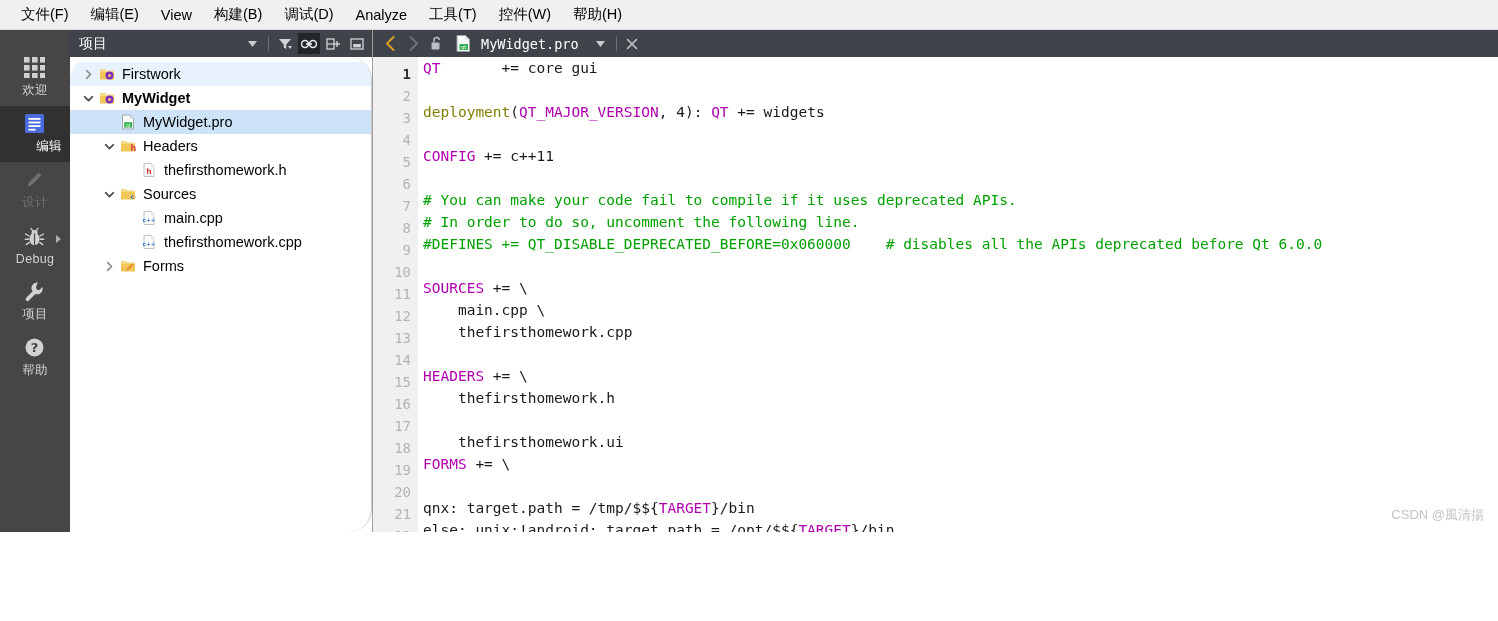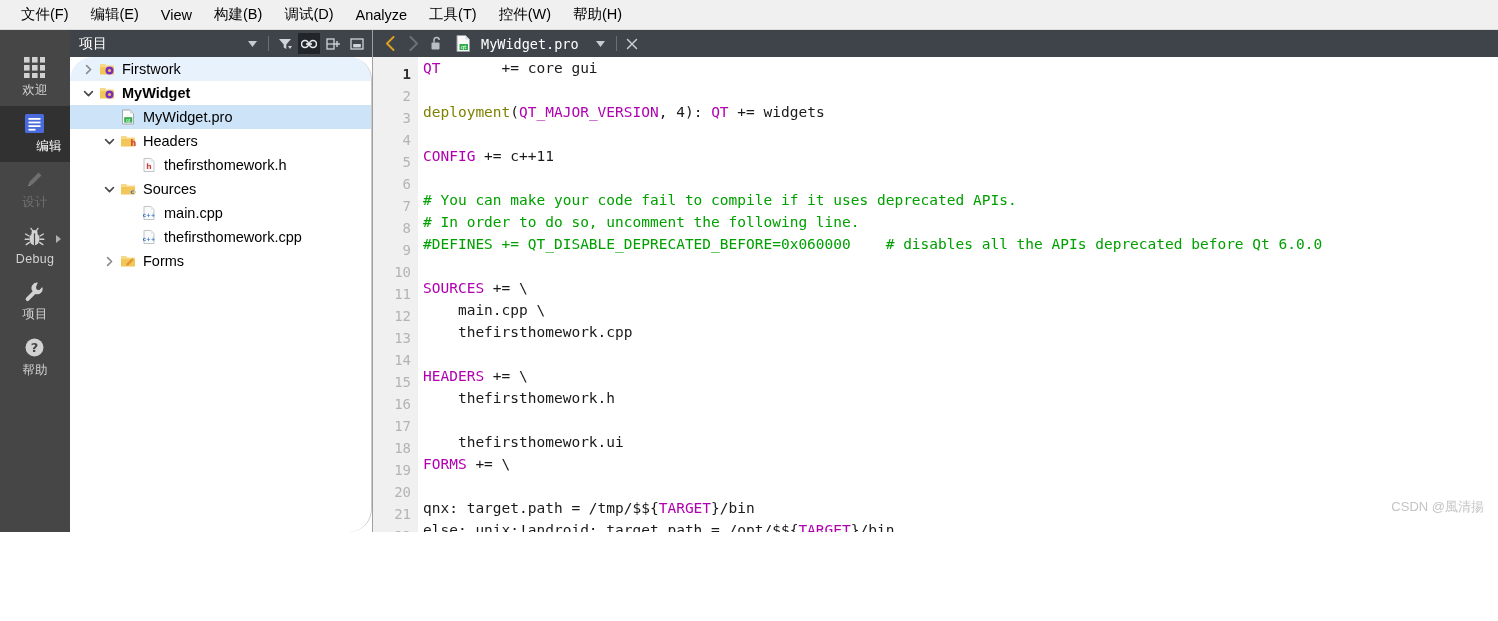--- a/index.html
+++ b/index.html
@@ -79,21 +79,21 @@
     width:22px; height:21px;
     display:flex; align-items:center; justify-content:center;
     cursor:default;
   }
   .hbtn.active { background:#22262a; }
   .hsep { width:1px; height:15px; background:#6a6f75; margin:0 3px; }
 
   .tree {
     flex:1;
     background:#ffffff;
-    padding-top:0;
+    padding-top:5px;
     overflow:hidden;
     border-right:1px solid #c8c8c8;
     border-radius:23px;
   }
   .row {
     height:24px;
     display:flex; align-items:center;
     font-size:14.5px; color:#000000;
     white-space:nowrap;
     cursor:default;
@@ -154,21 +154,21 @@
     color:#1a1a1a;
     white-space:pre;
   }
   .v  { color:#b000b0; }   
   .f  { color:#808000; }   
   .c  { color:#00a000; }   
   .p  { color:#1a1a1a; }   
 
   .watermark {
     position:absolute;
-    right:14px; bottom:16px;
+    right:14px; bottom:8px;
     font-size:13px; color:#c4c4c4;
     white-space:nowrap;
     pointer-events:none;
   }
 </style>
 </head>
 <body>
 
 <div class="app">
 

